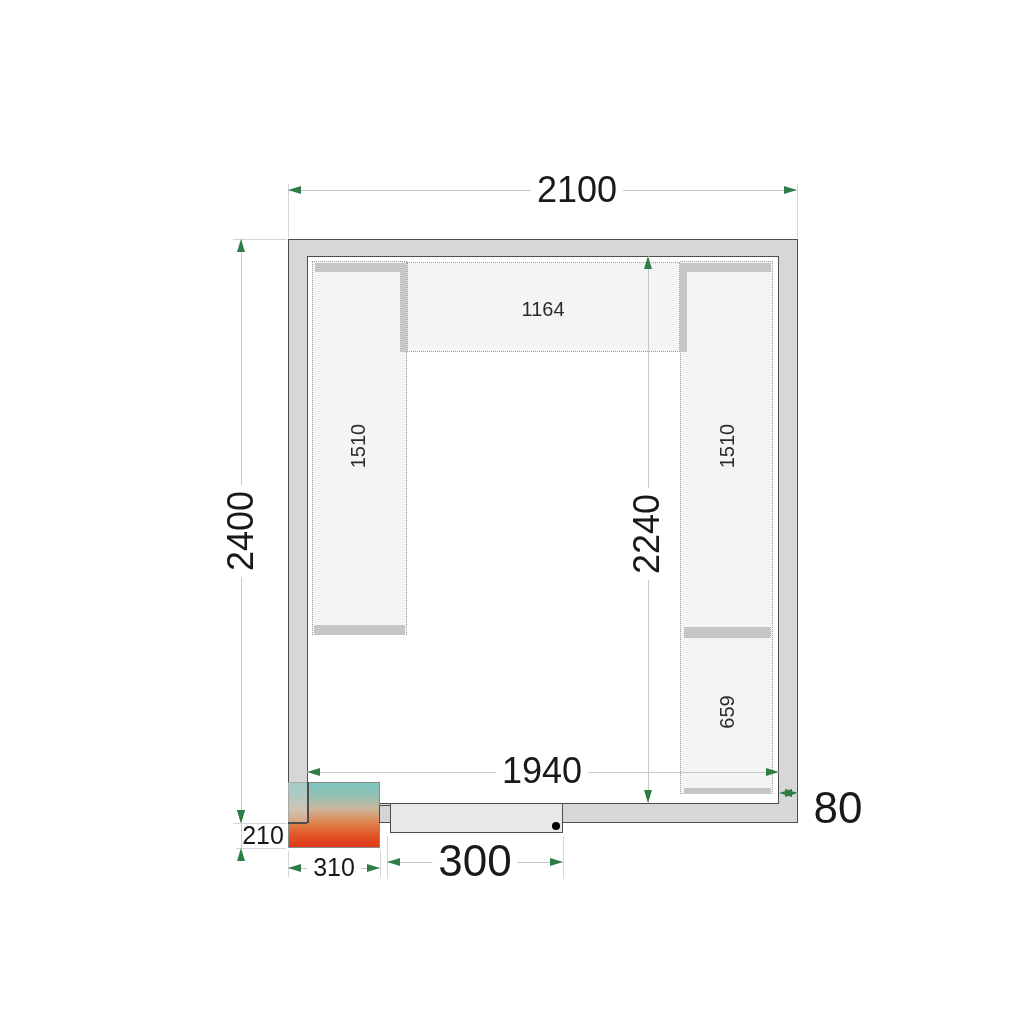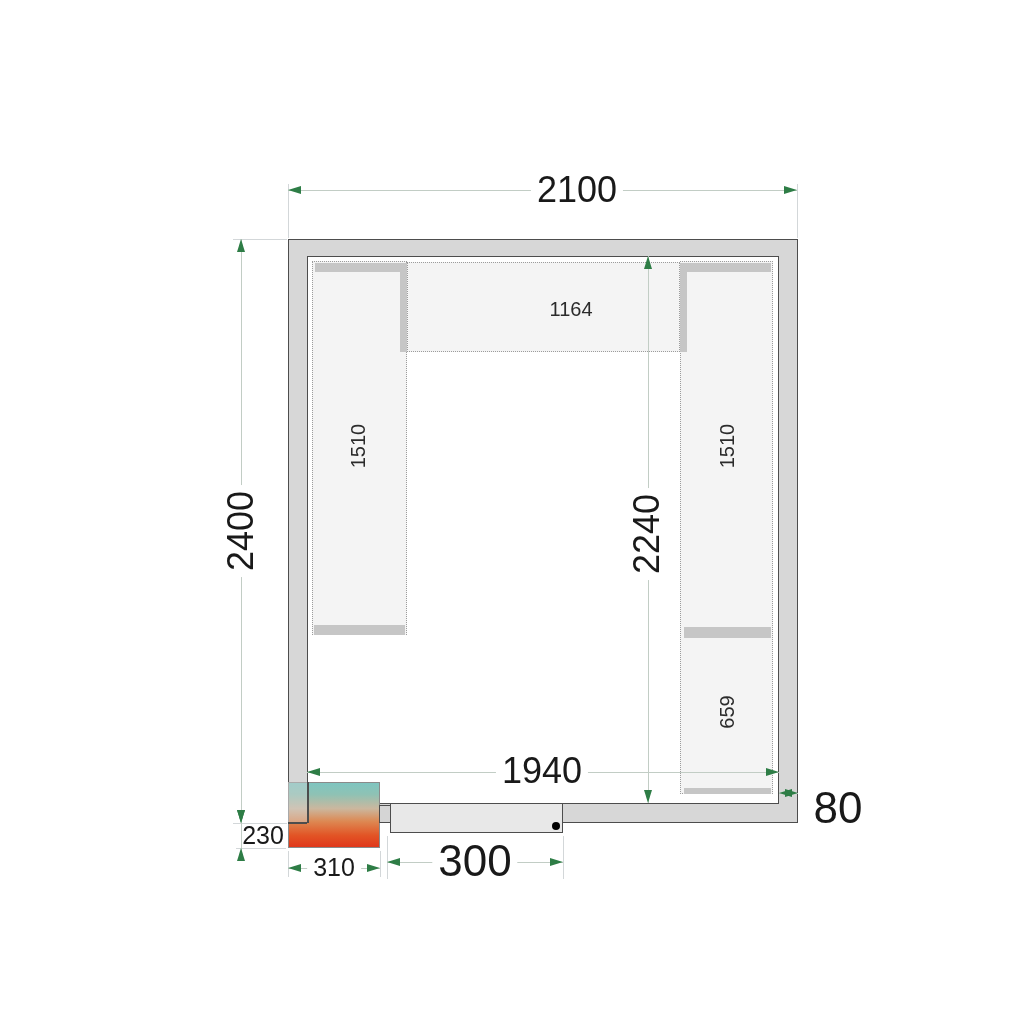--- a/index.html
+++ b/index.html
@@ -62,21 +62,21 @@
   <div class="abs shelf" style="left:680px;top:261px;width:93px;height:533px;"></div>
 
   <div class="abs rail" style="left:315px;top:263px;width:89px;height:9px;"></div>
   <div class="abs rail" style="left:314px;top:625px;width:91px;height:10px;"></div>
   <div class="abs rail" style="left:400px;top:263px;width:7px;height:89px;"></div>
   <div class="abs rail" style="left:680px;top:263px;width:7px;height:89px;"></div>
   <div class="abs rail" style="left:684px;top:263px;width:87px;height:9px;"></div>
   <div class="abs rail" style="left:684px;top:627px;width:87px;height:11px;"></div>
   <div class="abs rail" style="left:684px;top:788px;width:87px;height:6px;"></div>
 
-  <div class="shelf-lbl" style="left:543px;top:309px;margin-left:28px;">1164</div>
+  <div class="shelf-lbl" style="left:543px;top:309px;">1164</div>
   <div class="shelf-lbl rot" style="left:358px;top:446px;">1510</div>
   <div class="shelf-lbl rot" style="left:727px;top:446px;">1510</div>
   <div class="shelf-lbl rot" style="left:727px;top:712px;">659</div>
 
   <div class="abs unit" style="left:288px;top:782px;width:92px;height:66px;"></div>
   <div class="abs unit-mute" style="left:288px;top:782px;width:19px;height:41px;"></div>
   <div class="abs wall-line" style="left:307px;top:782px;width:1.5px;height:41px;"></div>
   <div class="abs wall-line" style="left:288px;top:822px;width:19px;height:1.5px;"></div>
 
   <div class="abs door-stub" style="left:379px;top:805px;width:12px;height:18px;"></div>
@@ -123,15 +123,15 @@
   <div class="abs ext" style="left:379.5px;top:851px;width:1px;height:26px;"></div>
   <div class="abs dim" style="left:288px;top:867.5px;width:92px;height:1px;"></div>
   <div class="abs arr l" style="left:288px;top:864px;"></div>
   <div class="abs arr r" style="left:367px;top:864px;"></div>
   <div class="lbl fs-med" style="left:334px;top:867px;">310</div>
 
   <div class="abs ext" style="left:236px;top:847.5px;width:50px;height:1px;"></div>
   <div class="abs dim" style="left:240.5px;top:810px;width:1px;height:51px;"></div>
   <div class="abs arr d" style="left:237px;top:810px;"></div>
   <div class="abs arr u" style="left:237px;top:848px;"></div>
-  <div class="lbl fs-med" style="left:263px;top:835px;background:transparent;">230</div>
+  <div class="lbl fs-med" style="left:263px;top:835px;background:transparent;">210</div>
 
 </div>
 
 </body></html>

